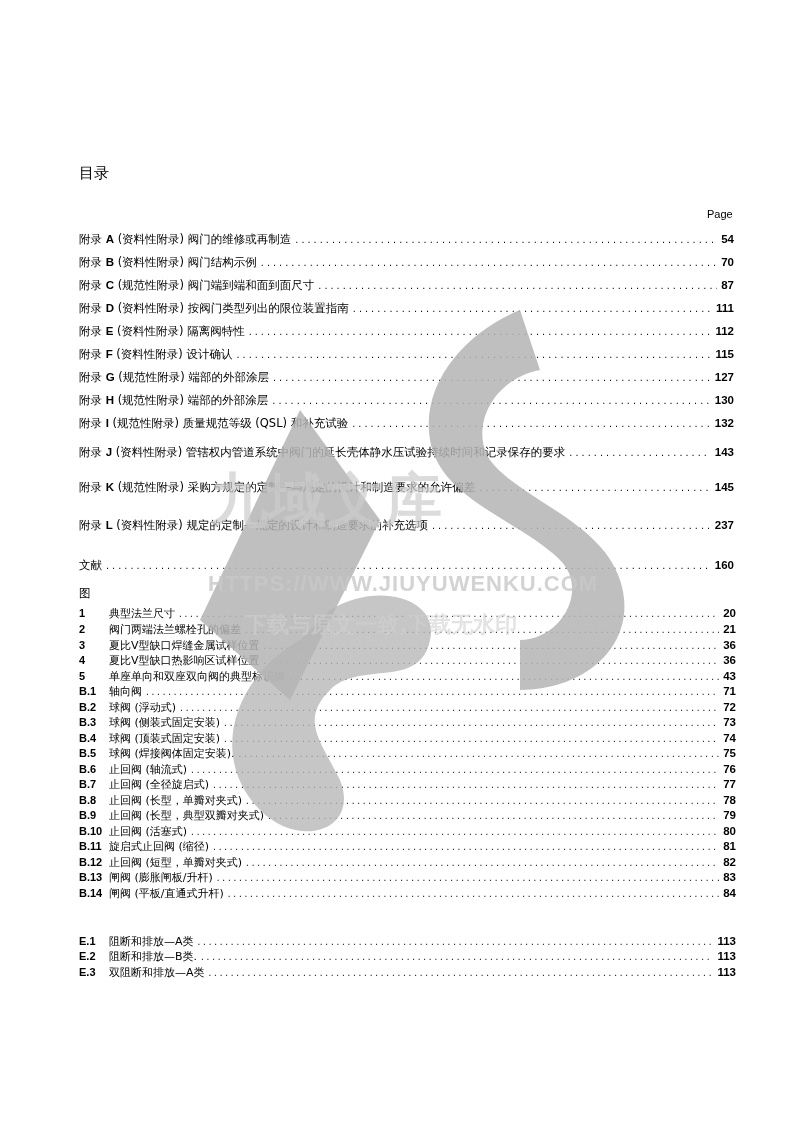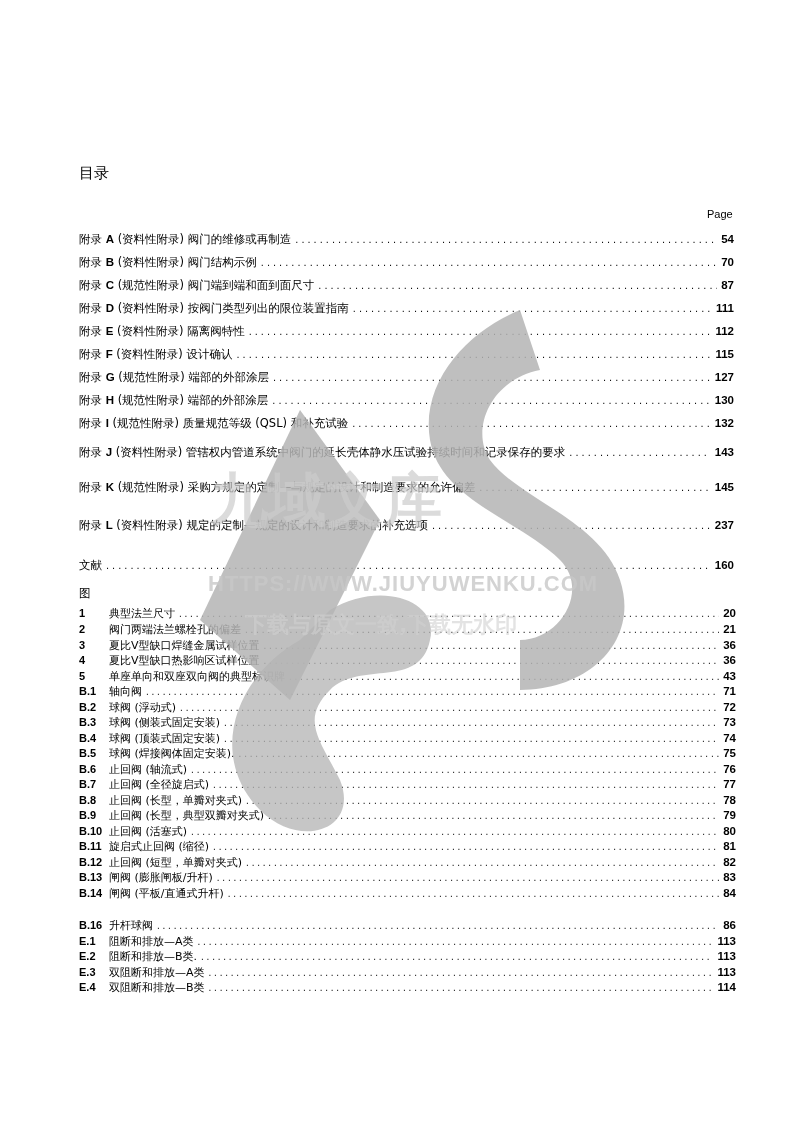--- a/index.html
+++ b/index.html
@@ -212,49 +212,37 @@
       <span class="txt">闸阀 (膨胀闸板/升杆)</span>
       <span class="dots"></span>
       <span class="pg">83</span>
     </div>
   <div class="fig-row" style="top:886px">
       <span class="num">B.14</span>
       <span class="txt">闸阀 (平板/直通式升杆)</span>
       <span class="dots"></span>
       <span class="pg">84</span>
     </div>
-  <div class="fig-row" style="top:918px">
-      <span class="num">B.16</span>
-      <span class="txt">升杆球阀</span>
-      <span class="dots"></span>
-      <span class="pg">86</span>
-    </div>
   <div class="fig-row" style="top:934px">
       <span class="num">E.1</span>
       <span class="txt">阻断和排放—A类</span>
       <span class="dots"></span>
       <span class="pg">113</span>
     </div>
   <div class="fig-row" style="top:949px">
       <span class="num">E.2</span>
       <span class="txt">阻断和排放—B类.</span>
       <span class="dots"></span>
       <span class="pg">113</span>
     </div>
   <div class="fig-row" style="top:965px">
       <span class="num">E.3</span>
       <span class="txt">双阻断和排放—A类</span>
       <span class="dots"></span>
       <span class="pg">113</span>
-    </div>
-  <div class="fig-row" style="top:980px">
-      <span class="num">E.4</span>
-      <span class="txt">双阻断和排放—B类</span>
-      <span class="dots"></span>
-      <span class="pg">114</span>
     </div>
 
   <svg class="wm" viewBox="0 0 793 1122">
     <g fill="#b4b4b4" fill-opacity="0.85">
 
       <path d="M300 640 C230 680 210 760 260 810 C300 850 360 830 340 780 C320 740 300 720 330 690 C360 660 420 690 430 640 C440 600 380 580 330 610 Z" opacity="0.9"></path>
 
       <path d="M200 620 L300 410 L380 520 L290 700 Z"></path>
 
       <path d="M520 310 C470 330 420 380 430 440 C440 500 520 520 560 560 C590 590 560 640 520 640 L520 690 C590 690 640 640 620 580 C600 520 520 500 490 460 C470 430 490 380 540 370 Z"></path>

